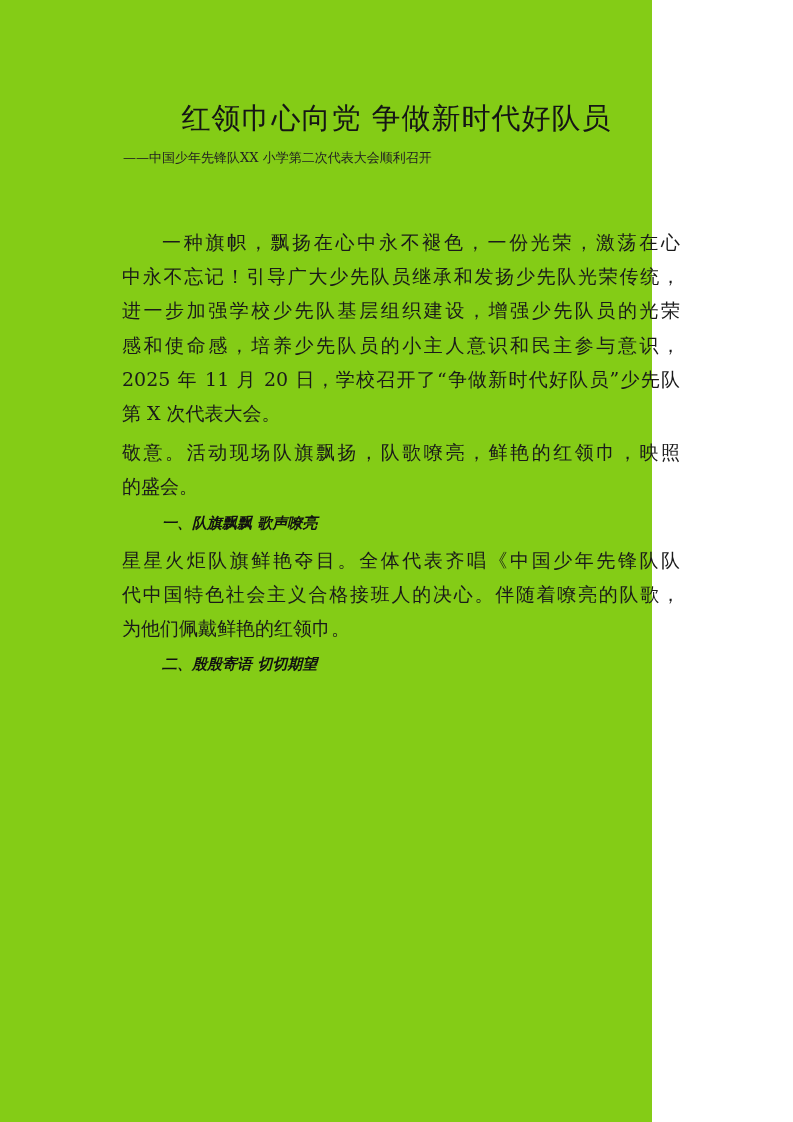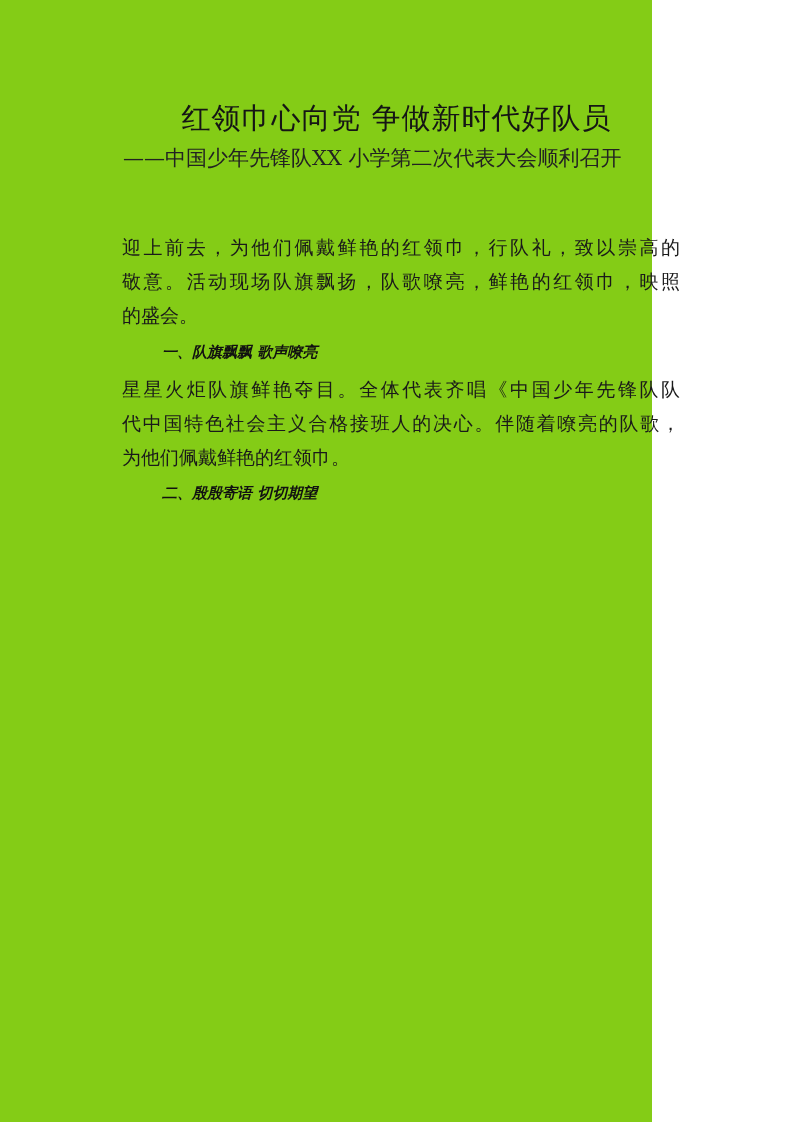--- a/index.html
+++ b/index.html
@@ -3,45 +3,52 @@
 <meta charset="utf-8">
 <style>
   html, body { margin: 0; padding: 0; background: #ffffff; }
   body { width: 793px; height: 1122px; position: relative; overflow: hidden;
          font-family: "DejaVu Sans", "Liberation Sans", sans-serif; color: #111; }
   .page { position: absolute; left: 0; top: 0; width: 652px; height: 1122px; background: #84cc16; }
   .title { position: absolute; top: 98px; left: 0; width: 793px; text-align: center;
            font-family: "DejaVu Serif", "Liberation Serif", serif; font-size: 29px; line-height: 40px;
            color: #151515; letter-spacing: 1px; }
   .subtitle { position: absolute; top: 144px; left: 123px; width: 600px;
-              font-family: "DejaVu Serif", "Liberation Serif", serif; font-size: 21px; line-height: 28px;
+              font-family: "DejaVu Serif", "Liberation Serif", serif; font-size: 13px; line-height: 28px;
               color: #222; white-space: nowrap; }
   .body { position: absolute; top: 225px; left: 122px; width: 558px; }
   .line { height: 34.2px; line-height: 34.2px; font-size: 19px; white-space: nowrap;
           font-family: "DejaVu Serif", "Liberation Serif", serif; color: #1a1a1a;
           text-align: justify; text-align-last: justify; letter-spacing: 0px; }
   .line.last { text-align-last: left; }
   .line.indent { padding-left: 40px; }
   .heading { height: 39px; line-height: 39px; font-size: 15px; font-weight: bold; padding-left: 40px;
              font-family: "DejaVu Sans", "Liberation Sans", sans-serif; color: #111; white-space: nowrap; font-style: italic; }
   .gap { height: 5px; }
 </style>
 </head>
 <body>
 
 <div class="page">
   <div class="title">红领巾心向党  争做新时代好队员</div>
   <div class="subtitle">——中国少年先锋队XX 小学第二次代表大会顺利召开</div>
 
   <div class="body">
 
+    <div>
+      <div class="line indent">一种旗帜，飘扬在心中永不褪色，一份光荣，激荡在心</div>
+      <div class="line">中永不忘记！引导广大少先队员继承和发扬少先队光荣传统，</div>
+      <div class="line">进一步加强学校少先队基层组织建设，增强少先队员的光荣</div>
+      <div class="line">感和使命感，培养少先队员的小主人意识和民主参与意识，</div>
+      <div class="line">2025 年 11 月 20 日，学校召开了“争做新时代好队员”少先队</div>
+      <div class="line last">第 X 次代表大会。</div>
+    </div>
     <div class="gap"></div>
 
     <div>
-      <div class="line">迎上前去，为他们佩戴鲜艳的红领巾，行队礼，致以崇高的</div>
       <div class="line">敬意。活动现场队旗飘扬，队歌嘹亮，鲜艳的红领巾，映照</div>
       <div class="line last">的盛会。</div>
     </div>
 
     <div class="heading">一、队旗飘飘 歌声嘹亮</div>
 
     <div>
       <div class="line">星星火炬队旗鲜艳夺目。全体代表齐唱《中国少年先锋队队</div>
       <div class="line">代中国特色社会主义合格接班人的决心。伴随着嘹亮的队歌，</div>
       <div class="line last">为他们佩戴鲜艳的红领巾。</div>

